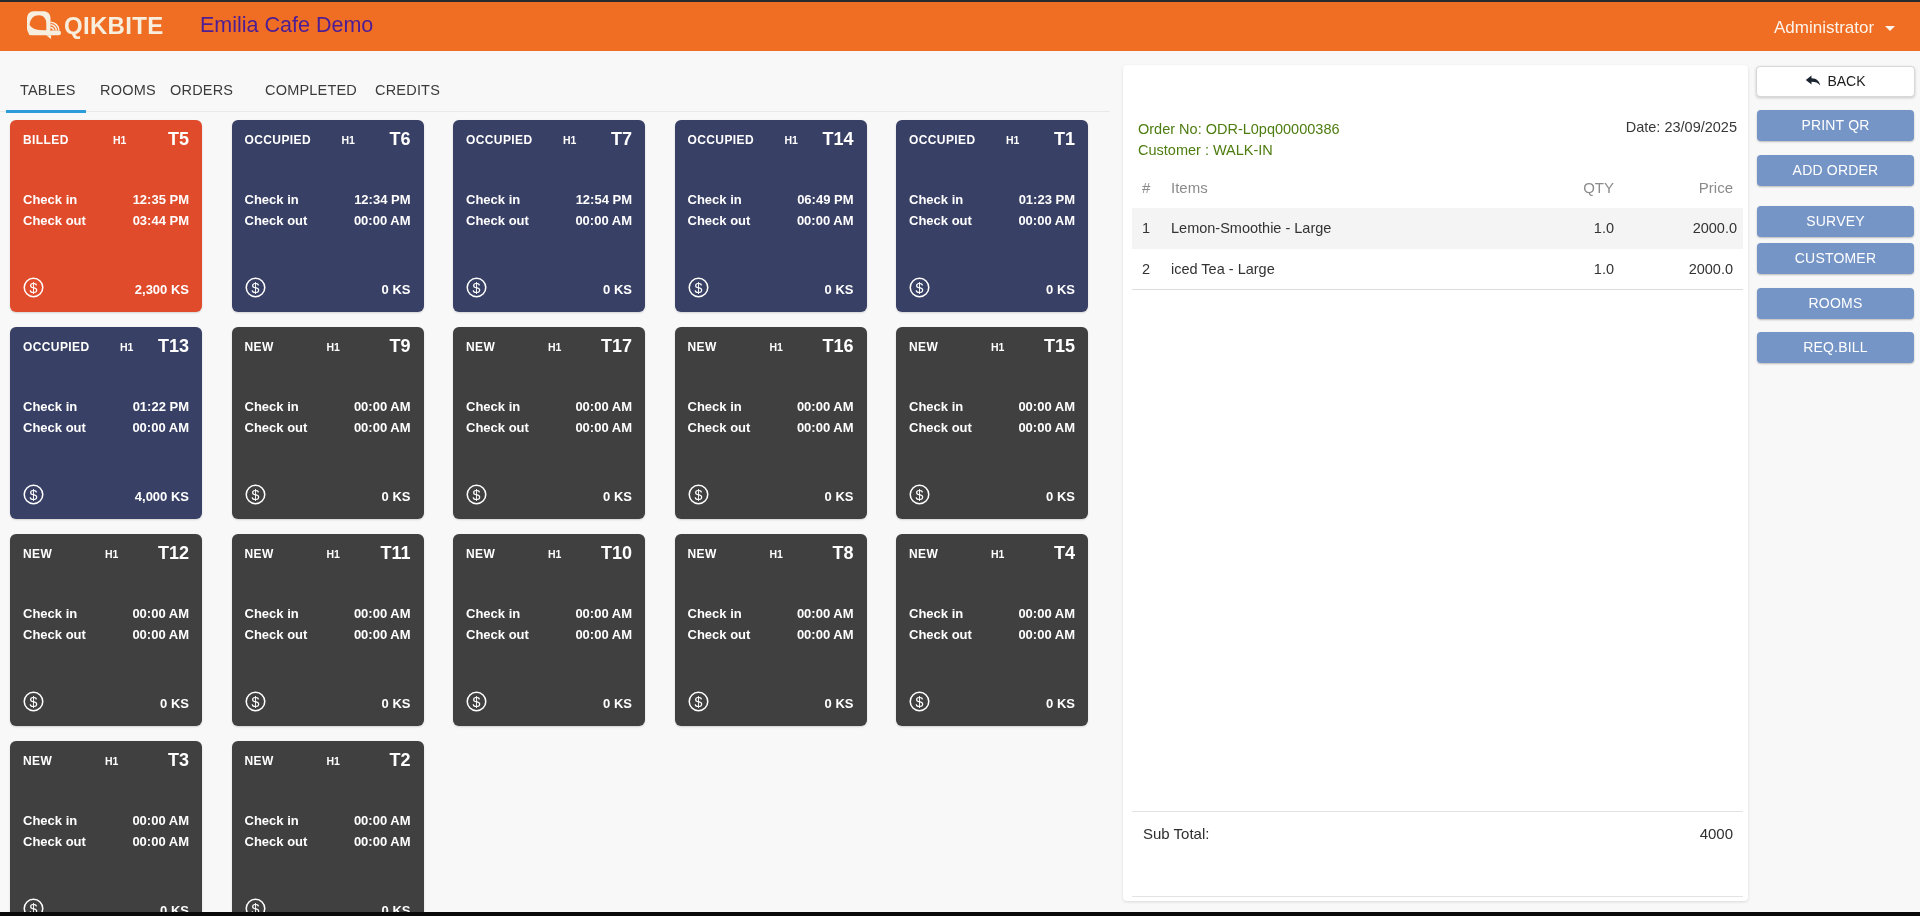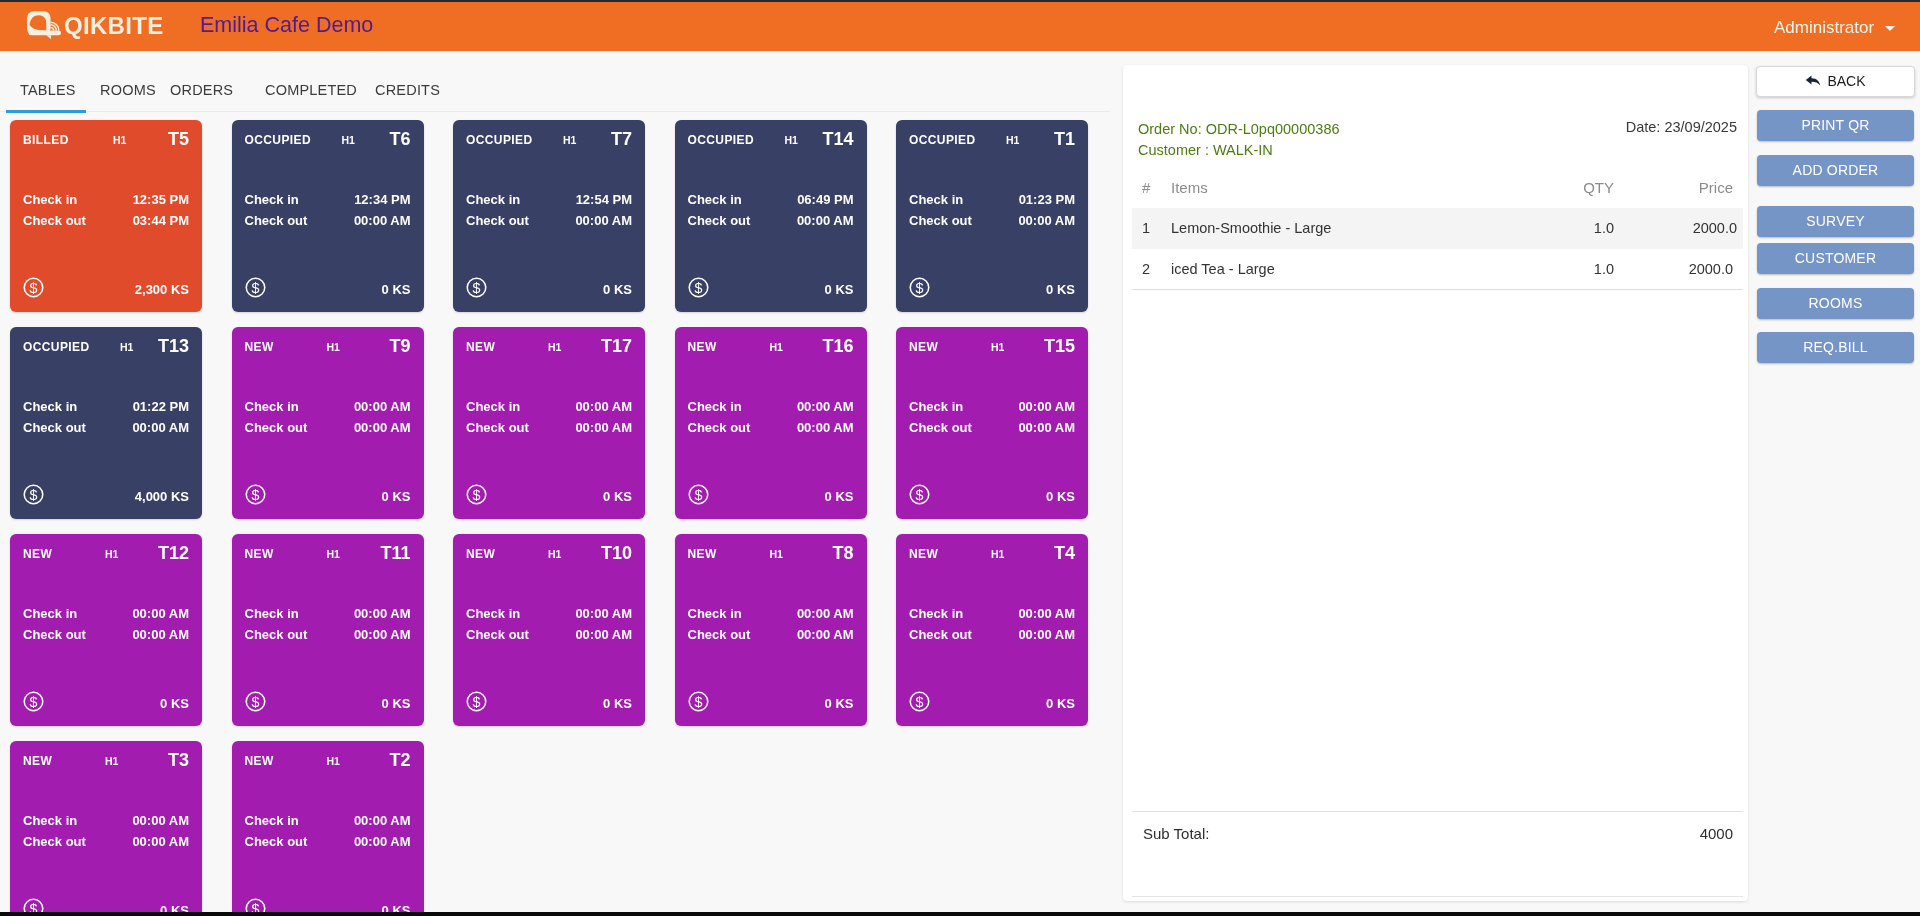--- a/index.html
+++ b/index.html
@@ -7,21 +7,21 @@
 .hdr{position:absolute;left:0;top:2px;width:1920px;height:49px;background:#f06e23}
 
 .logotext{position:absolute;left:64px;top:10px;font-size:24px;font-weight:bold;color:#f7eedd;letter-spacing:.3px}
 .title{position:absolute;left:200px;top:11px;font-size:21.5px;color:#4c1d95}
 .admin{position:absolute;left:1774px;top:16px;font-size:17px;color:#fcf3ea}
 .caret{position:absolute;left:1885px;top:24px;width:0;height:0;border-left:5px solid transparent;border-right:5px solid transparent;border-top:5px solid #fcf3ea}
 .tabs{position:absolute;left:0;top:75px;width:1110px;height:37px;border-bottom:1px solid #e9e9e9}
 .tab{position:absolute;top:7px;font-size:14.5px;color:#3b3b3b;letter-spacing:.2px}
 .tabline{position:absolute;left:6px;top:35px;width:80px;height:3px;background:#2d9cdb}
 .card{position:absolute;width:192px;height:192px;border-radius:6px;color:#fff;box-shadow:0 1px 2px rgba(0,0,0,.15)}
-.red{background:#e04b2b}.navy{background:#394065}.green{background:#a21caf}
+.red{background:#e04b2b}.navy{background:#394065}.green{background:#404040}
 .st{position:absolute;left:13px;top:13px;font-size:12px;font-weight:bold;letter-spacing:.4px}
 .h1l{position:absolute;left:100px;top:14px;font-size:10.5px;font-weight:bold}
 .tn{position:absolute;right:13px;top:9px;font-size:18px;font-weight:bold}
 .crow{position:absolute;left:13px;right:13px;font-size:13px;font-weight:bold;display:flex;justify-content:space-between}
 .dic{position:absolute;left:13px;top:157px;width:21px;height:21px}
 .amt{position:absolute;right:13px;top:162px;font-size:13px;font-weight:bold}
 .panel{position:absolute;left:1123px;top:65px;width:625px;height:836px;background:#fff;border-radius:4px;box-shadow:0 1px 3px rgba(0,0,0,.12)}
 .phdr{position:absolute;left:0;top:0;width:625px;height:42px;border-bottom:1px solid #e7e7e7}
 .phtitle{position:absolute;left:11px;top:13px;font-size:17px;font-weight:bold;color:#222}
 .phtitle .sep{font-weight:normal;font-size:14px;color:#555}

